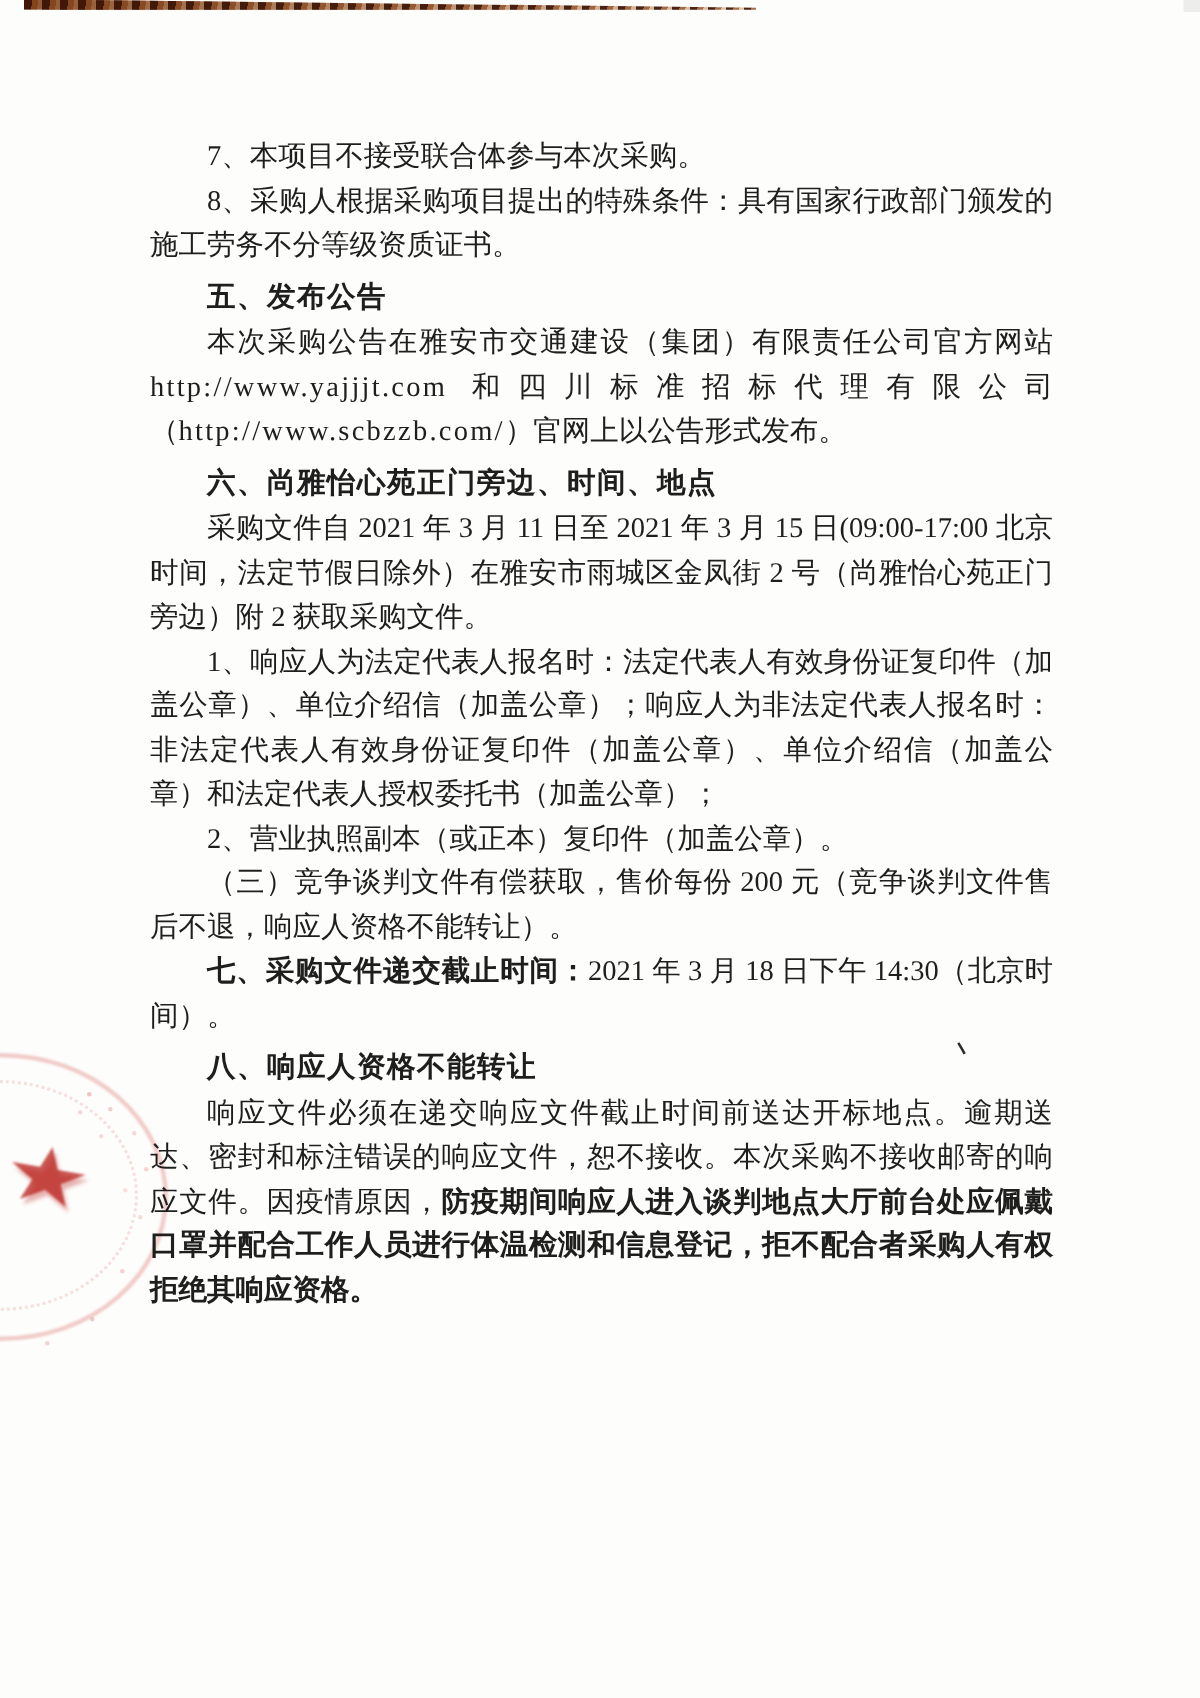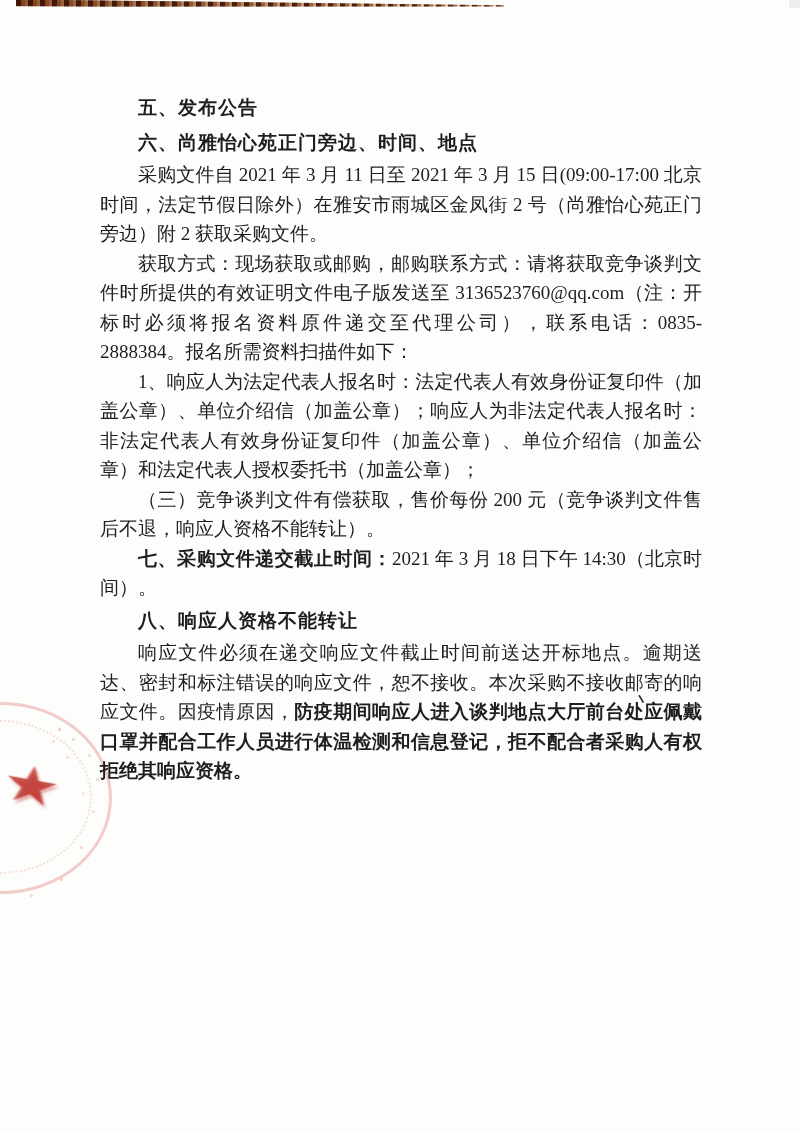--- a/index.html
+++ b/index.html
@@ -13,21 +13,21 @@
   }
   .content{
     position:absolute;
     left:100px;top:90px;width:602px;
     font-size:19px;
     line-height:29.5px;
     text-align:justify;
   }
   .content p{margin:0;text-indent:2em;}
   .content .heading{
-    font-family:Liberation Mono, monospace;
+    font-family:Liberation Serif, serif;
     font-weight:700;
     margin:5px 0 1px 0;
     text-indent:2em;
     letter-spacing:1px;
   }
   .content .lead-bold{
     font-family:Liberation Sans, sans-serif;
     font-weight:700;
     letter-spacing:0.5px;
   }
@@ -102,33 +102,36 @@
     <div class="seal-ring"></div>
     <div class="seal-ring-inner"></div>
     <div class="seal-speck"></div>
     <div class="seal-star">★</div>
   </div>
 
   <span class="stray-mark">丶</span>
 
   <div class="content">
 
+    <p>7、本项目不接受联合体参与本次采购。</p>
 
+    <p>8、采购人根据采购项目提出的特殊条件：具有国家行政部门颁发的施工劳务不分等级资质证书。</p>
 
     <div class="heading">五、发布公告</div>
 
+    <p><span>本次采购公告在雅安市交通建设（集团）有限责任公司官方网站 </span><span class="url">http://www.yajjjt.com</span><span> 和四川标准招标代理有限公司（</span><span class="url">http://www.scbzzb.com/</span><span>）官网上以公告形式发布。</span></p>
 
     <div class="heading">六、尚雅怡心苑正门旁边、时间、地点</div>
 
     <p>采购文件自 2021 年 3 月 11 日至 2021 年 3 月 15 日(09:00-17:00 北京时间，法定节假日除外）在雅安市雨城区金凤街 2 号（尚雅怡心苑正门旁边）附 2 获取采购文件。</p>
 
-    <p>获取方式：现场获取或邮购，邮购联系方式：请将获取竞争谈判文件时所提供的有效证明文件电子版发送至 3136523760@qq.com（注：开标时必须将报名资料原件递交至代理公司），联系电话：0835-2888384。报名所需资料扫描件如下：</p>
 
     <p>1、响应人为法定代表人报名时：法定代表人有效身份证复印件（加盖公章）、单位介绍信（加盖公章）；响应人为非法定代表人报名时：非法定代表人有效身份证复印件（加盖公章）、单位介绍信（加盖公章）和法定代表人授权委托书（加盖公章）；</p>
 
+    <p>2、营业执照副本（或正本）复印件（加盖公章）。</p>
 
 
     <p>（三）竞争谈判文件有偿获取，售价每份 200 元（竞争谈判文件售后不退，响应人资格不能转让）。</p>
 
     <p><span class="lead-bold">七、采购文件递交截止时间：</span><span>2021 年 3 月 18 日下午 14:30（北京时间）。</span></p>
 
     <div class="heading">八、响应人资格不能转让</div>
 
     <p><span>响应文件必须在递交响应文件截止时间前送达开标地点。逾期送达、密封和标注错误的响应文件，恕不接收。本次采购不接收邮寄的响应文件。因疫情原因，</span><b>防疫期间响应人进入谈判地点大厅前台处应佩戴口罩并配合工作人员进行体温检测和信息登记，拒不配合者采购人有权拒绝其响应资格。</b></p>
 

